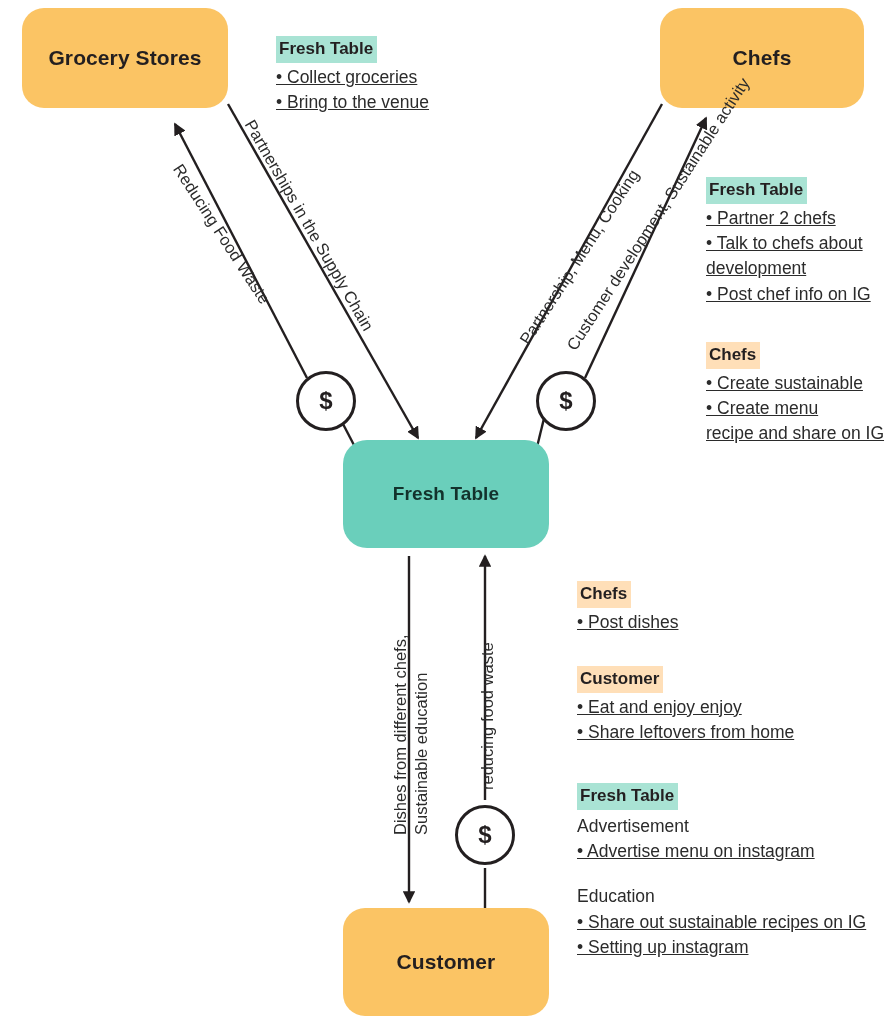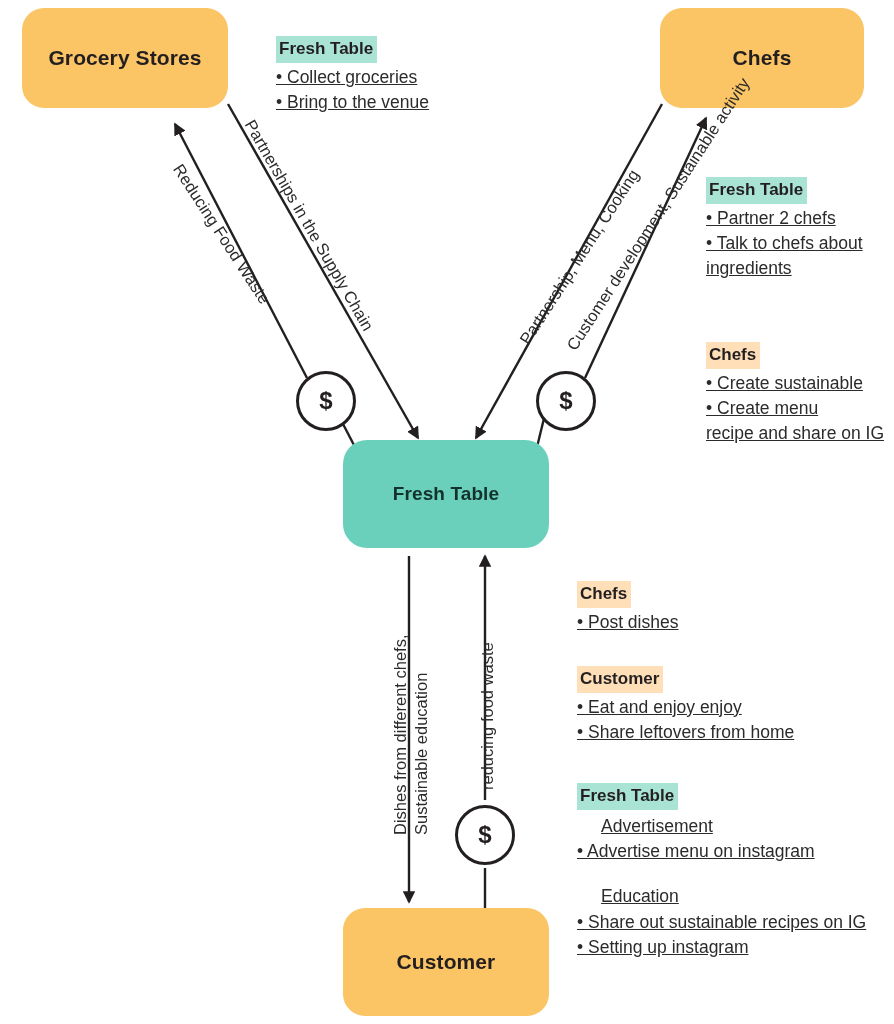--- a/index.html
+++ b/index.html
@@ -125,25 +125,23 @@
     font-weight: bold;
     font-size: 17px;
     display: inline-block;
     padding: 1px 4px 1px 3px;
     margin-bottom: 2px;
     color: #231f20;
   }
   .note .hd.teal-hl   { background: #a9e3d4; }
   .note .hd.peach-hl  { background: #ffdfb8; }
   .note .sub {
-    text-decoration: underline;
     font-size: 17.5px;
     display: block;
     margin-top: 2px;
-    margin-left: 24px;
   }
   .note .li { display: block; text-decoration: underline; }
   .note .gap { display: block; height: 18px; }
 
   #note-grocery { left: 276px; top: 36px;  width: 210px; }
   #note-chefs-a { left: 706px; top: 177px; width: 182px; }
   #note-chefs-b { left: 706px; top: 342px; width: 186px; }
   #note-cook    { left: 577px; top: 581px; width: 300px; }
   #note-customer{ left: 577px; top: 666px; width: 300px; }
   #note-fresh   { left: 577px; top: 783px; width: 316px; }
@@ -235,21 +233,22 @@
   <div class="note" id="note-grocery">
     <span class="hd teal-hl">Fresh Table</span>
     <span class="li">• Collect groceries</span>
     <span class="li">• Bring to the venue</span>
   </div>
 
   <div class="note" id="note-chefs-a">
     <span class="hd teal-hl">Fresh Table</span>
     <span class="li">• Partner 2 chefs</span>
     <span class="li">• Talk to chefs about</span>
-    <span class="li">ingredients</span>
+    <span class="li">development</span>
+    <span class="li">• Post chef info on IG</span>
   </div>
 
   <div class="note" id="note-chefs-b">
     <span class="hd peach-hl">Chefs</span>
     <span class="li">• Create sustainable</span>
     <span class="li">• Create menu</span>
     <span class="li">recipe and share on IG</span>
   </div>
 
   <div class="note" id="note-cook">

